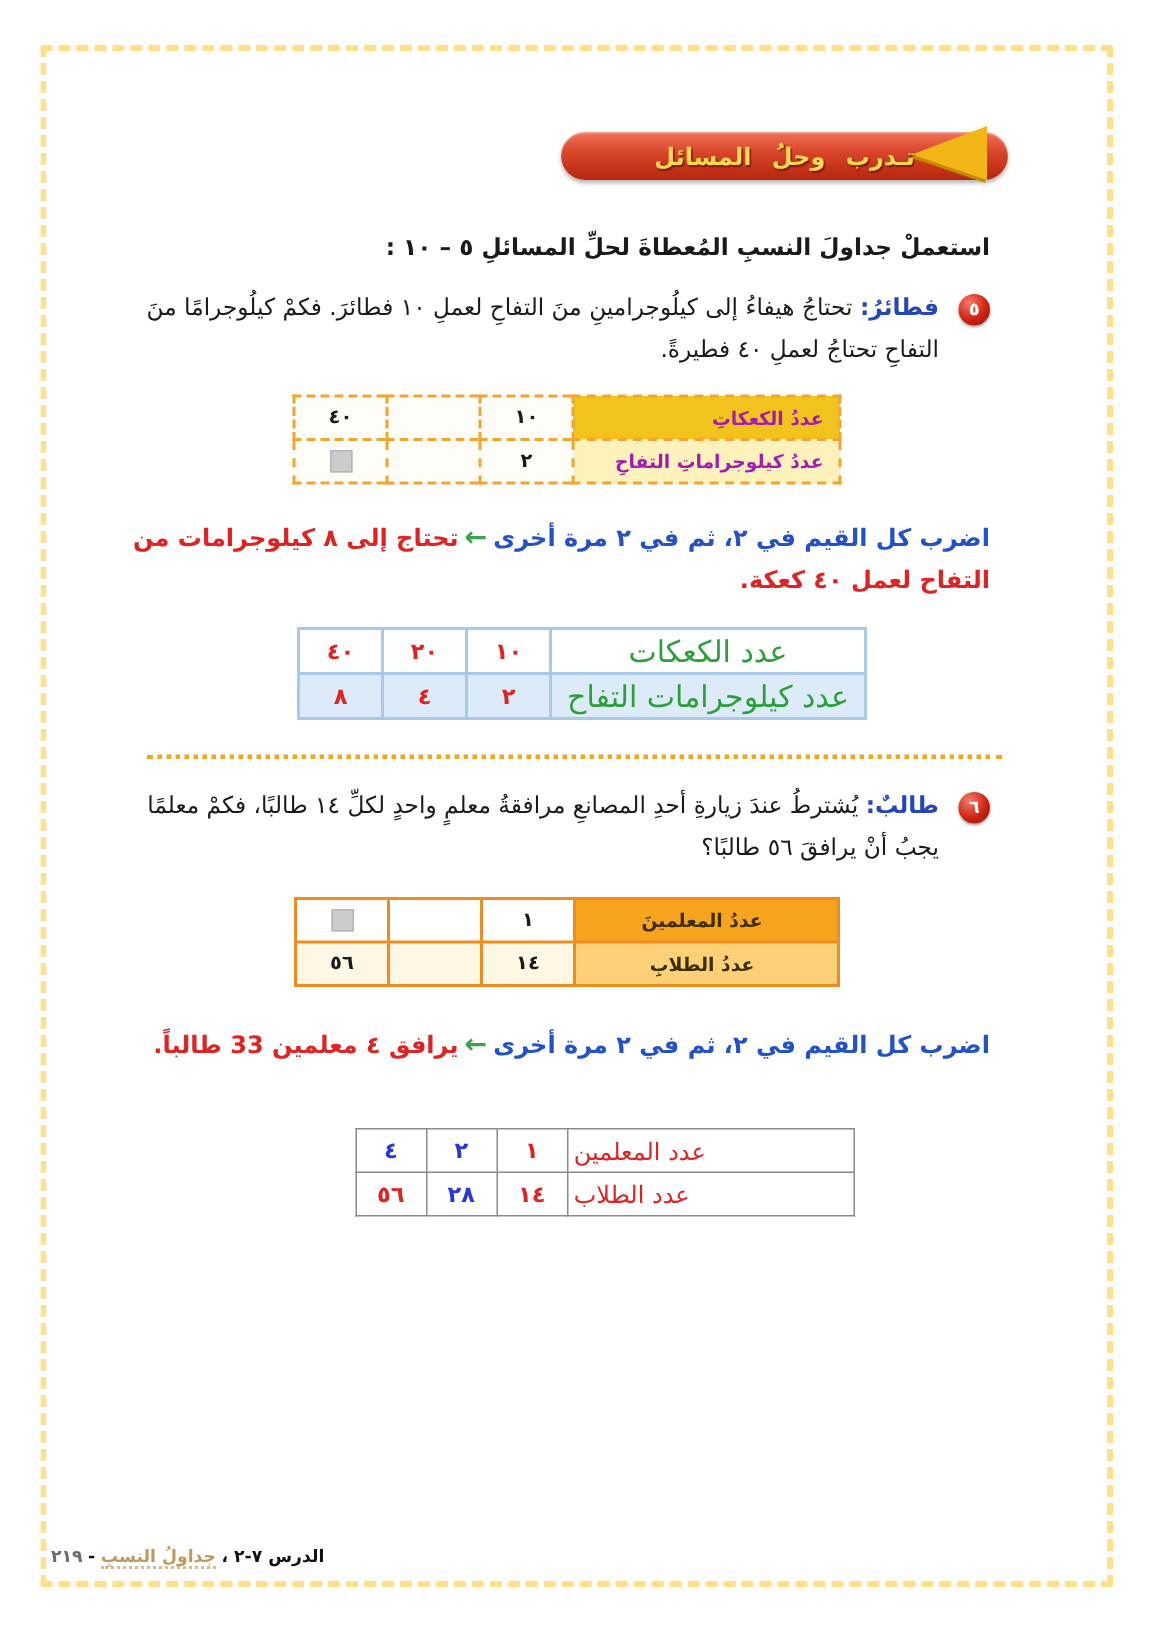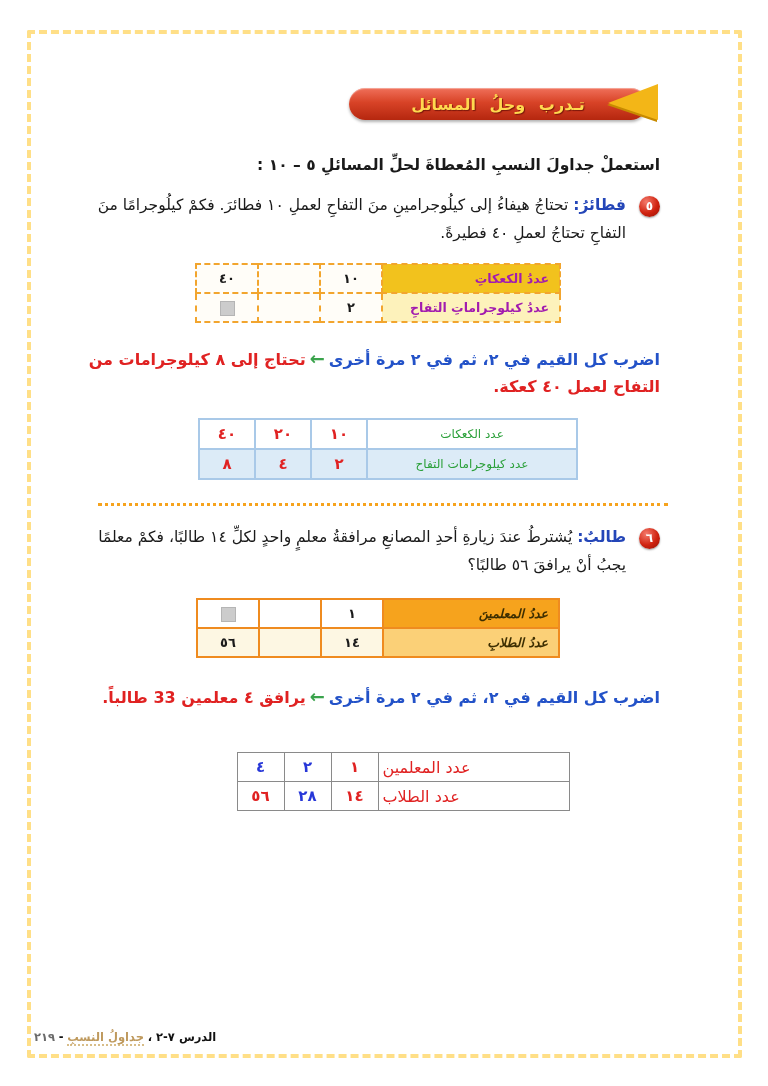--- a/index.html
+++ b/index.html
@@ -10,21 +10,21 @@
     direction:rtl;
   }
   
   .page-frame{
     position:absolute;top:30px;left:27px;right:26px;bottom:28px;
     border:4px dashed var(--frame_yellow,#ffdf87);
     border-radius:2px;pointer-events:none;
   }
   
   .banner{
-    position:absolute;top:88px;right:121px;width:298px;height:32px;
+    position:absolute;top:88px;right:96px;width:298px;height:32px;
     background:linear-gradient(180deg,#f0705a 0%,var(--banner_red,#d84327) 45%,var(--banner_red_dark,#b5270f) 100%);
     border-radius:16px;
     box-shadow:0 2px 3px rgba(0,0,0,.3), inset 0 1px 1px rgba(255,255,255,.4);
     display:flex;align-items:center;justify-content:center;
   }
   .banner-label{
     color:var(--banner_yellow,#ffd94f);font-size:16px;font-weight:bold;
     word-spacing:8px;letter-spacing:.5px;
     text-shadow:1px 1px 1px #7c170a;
   }
@@ -71,34 +71,34 @@
   
   .wrap-g5{top:263px;transform:translateX(-6px);}
   .given5 td{border:2px dashed var(--orange_border_dashed,#f2a52e);height:27px;}
   .given5 .lbl{width:162px;font-size:12.5px;font-weight:bold;color:#a21caf;text-align:right;padding-right:10px;}
   .given5 .r1 .lbl{background:var(--gold_header,#f2c21d);}
   .given5 .r2 .lbl{background:var(--pale_yellow,#fdf2bb);}
   .given5 .val{width:52px;text-align:center;font-size:13px;font-weight:bold;color:#1a1a1a;background:#fffdf8;}
   
   .wrap-g6{top:598px;transform:translateX(-6px);}
   .given6 td{border:2.5px solid var(--solid_orange,#ef8b1f);height:27px;}
-  .given6 .lbl{width:160px;font-size:12.5px;font-weight:bold;color:#3d2e00;text-align:right;padding-right:10px;font-style:italic;}
+  .given6 .lbl{width:160px;font-size:12.5px;font-weight:bold;color:#3d2e00;text-align:center;padding-right:10px;}
   .given6 .r1 .lbl{background:var(--orange_header,#f6a31d);}
   .given6 .r2 .lbl{background:var(--pale_orange,#fbd077);}
   .given6 .val{width:52px;text-align:center;font-size:13px;font-weight:bold;color:#1a1a1a;}
   .given6 .r1 .val{background:#ffffff;}
   .given6 .r2 .val{background:var(--cream,#fdf7e3);}
   .gray-box{
     display:inline-block;width:13px;height:13px;
     background:var(--gray_box,#cccccc);border:1px solid #b5b5b5;vertical-align:middle;
   }
   
   .wrap-a5{top:418px;transform:translateX(4px);}
   .ans5 td{border:2px solid var(--blue_border,#a9c9e8);height:28px;}
-  .ans5 .lbl{width:200px;font-size:12px;color:var(--green_label,#2ba03a);text-align:center;}
+  .ans5 .lbl{width:200px;font-size:20px;color:var(--green_label,#2ba03a);text-align:center;}
   .ans5 .val{width:46px;text-align:center;font-size:15px;font-weight:bold;color:var(--red_text,#e02222);}
   .ans5 .r1 td{background:#ffffff;}
   .ans5 .r2 td{background:var(--blue_row_bg,#dcebf7);}
   
   .wrap-a6{top:752px;transform:translateX(19px);}
   .ans6 td{border:1.5px solid var(--gray_border,#8a8a8a);height:28px;background:#fff;}
   .ans6 .lbl{width:182px;font-size:16px;color:var(--red_text,#e02222);text-align:left;}
   .ans6 .val{width:38px;text-align:center;font-size:15px;font-weight:bold;}
   .c-red{color:var(--red_text,#e02222);}
   .c-blue{color:var(--number_blue,#2737d8);}

